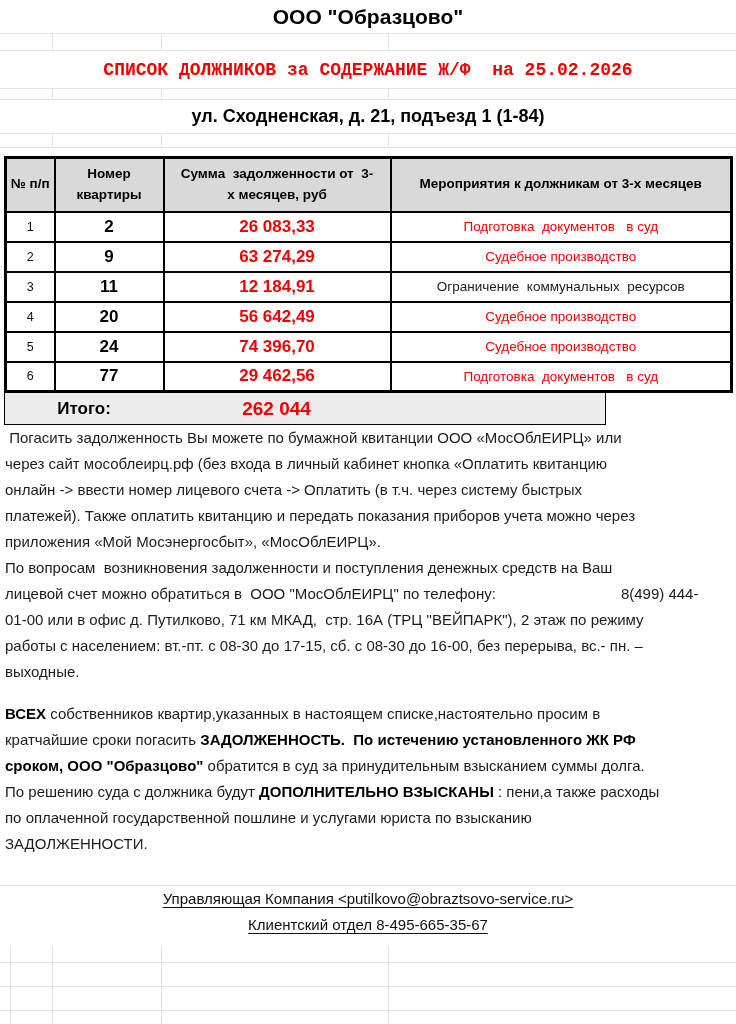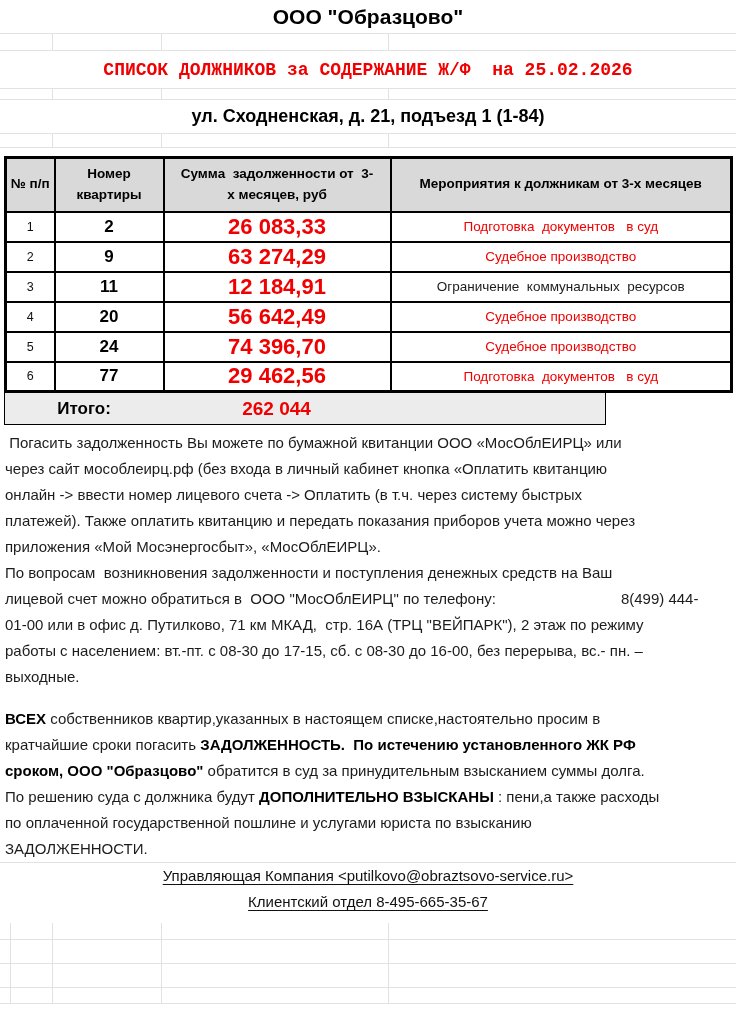--- a/index.html
+++ b/index.html
@@ -48,21 +48,21 @@
     overflow:hidden;
   }
   table.debtors th{
     background:var(--header_bg);height:54px;
     font-size:13.5px;font-weight:bold;color:#000;
     white-space:pre-wrap;line-height:1.55;
   }
   table.debtors td{height:30px;background:#fff;}
   td.cell-num{font-size:12.5px;font-weight:normal;color:#111;}
   td.cell-apt{font-size:17px;font-weight:bold;color:#000;}
-  td.cell-amount{font-size:22px;font-weight:bold;color:var(--accent_red);}
+  td.cell-amount{font-size:17px;font-weight:bold;color:var(--accent_red);}
   td.cell-action{font-size:13.5px;white-space:pre-wrap;}
   .red-text{color:var(--accent_red);}
   .black-text{color:#1c1c1c;}
 
   
   .total-row{
     margin-left:4px;width:602px;height:32px;
     background:var(--total_bg);
     border:1.5px solid var(--border);border-top:none;
     display:flex;align-items:center;
@@ -70,26 +70,26 @@
   .total-label{width:158px;text-align:center;font-weight:bold;font-size:17px;color:#000;}
   .total-value{width:227px;text-align:center;font-weight:bold;font-size:19px;color:var(--accent_red);}
   .total-rest{flex:1;}
 
   
   .bodytext{
     width:736px;padding:0 8px 0 5px;
     font-size:15px;line-height:26px;
     white-space:pre-wrap;color:var(--text);
   }
-  .paytext{padding-top:5px;}
+  .paytext{}
   .warning{margin-top:16px;}
   .warning b{color:#000;margin-top:20px;}
 
   
-  .footer{margin-top:0;text-align:center;border-top:1px solid var(--gridline);}
+  .footer{margin-top:28px;text-align:center;border-top:1px solid var(--gridline);}
   .footer-line{
     font-size:15px;line-height:26px;color:#111;
     text-decoration:underline;text-underline-offset:3px;
   }
 
   
   .bottom-grid{margin-top:8px;}
 </style>
 </head>
 <body>

